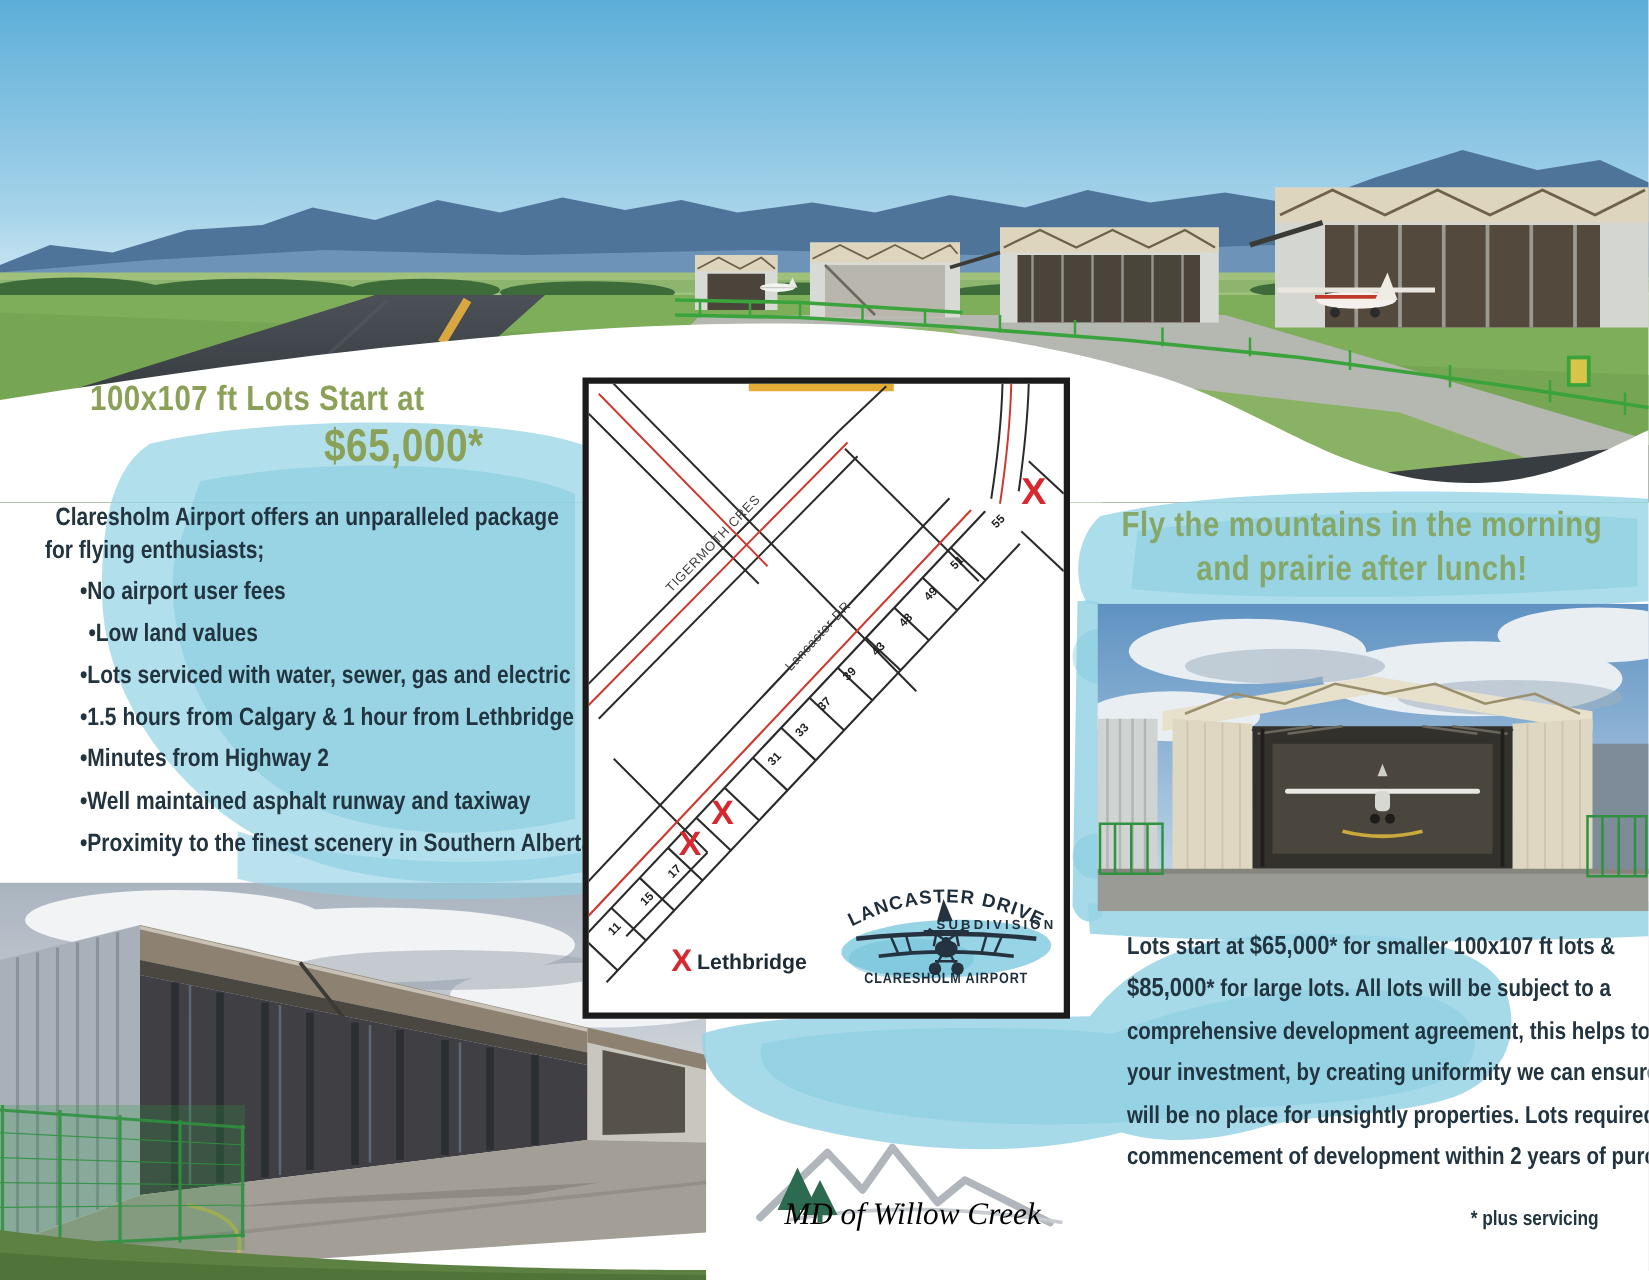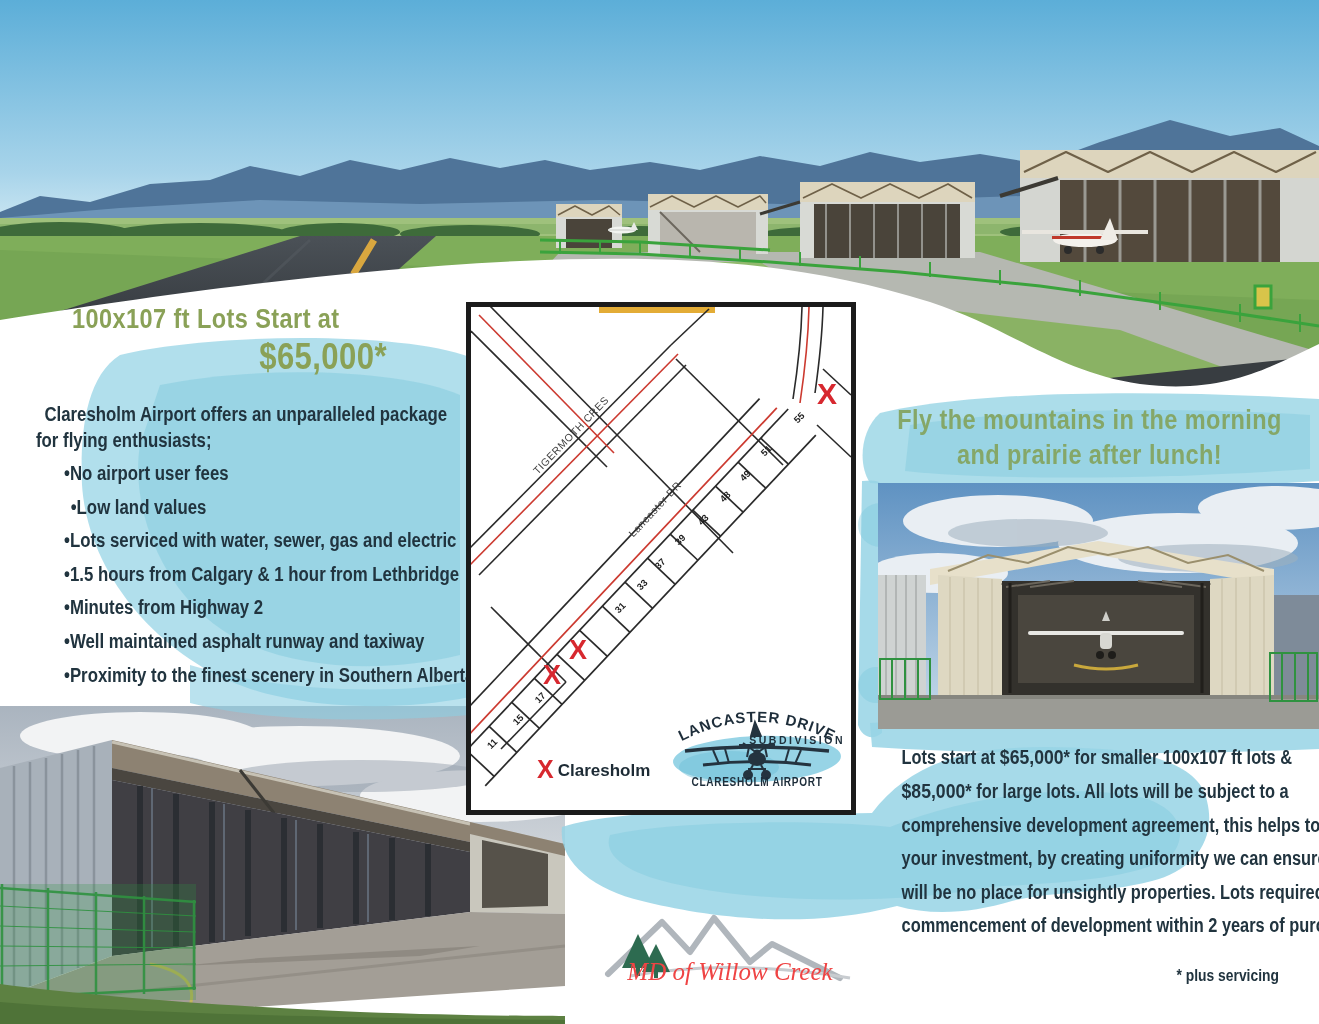--- a/index.html
+++ b/index.html
@@ -41,21 +41,21 @@
   #legend .lt{font-size:17px;font-weight:bold;color:#1d2b35;margin-left:4px;}
   
   #h1-right{left:860px;top:402px;width:459px;text-align:center;font-size:28px;line-height:35px;}
   #h2-right{left:860px;top:437px;width:459px;text-align:center;font-size:28px;line-height:35px;}
   #para{left:866px;top:740px;width:444px;text-align:center;font-size:19.5px;line-height:33.4px;
         color:#21343f;font-weight:bold;z-index:7;}
   #para .bold{font-weight:bold;font-size:21px;}
   #para div{white-space:nowrap;}
   #footnote{right:40px;top:966px;font-size:16.5px;font-weight:bold;color:#21343f;z-index:7;}
   #willow-text{left:600px;top:958px;width:260px;text-align:center;z-index:7;
-               font-family:"Liberation Serif",serif;font-style:italic;font-size:25px;color:#ef4444;}
+               font-family:"Liberation Serif",serif;font-style:italic;font-size:25px;color:#000000;}
   .z1{z-index:1}.z2{z-index:2}.z7{z-index:7}
 </style>
 </head>
 <body>
 
 <div id="flyer">
 
   <svg class="abs" style="left:0;top:0" width="1319" height="402" viewBox="0 0 1319 402">
     <defs>
       <linearGradient id="sky" x1="0" y1="0" x2="0" y2="1">
@@ -498,21 +498,21 @@
           <circle cx="97" cy="80" r="5" fill="#24333f"></circle>
         <line x1="79" y1="74" x2="97" y2="74" stroke="#24333f" stroke-width="2"></line>
         <line x1="84" y1="70" x2="79" y2="79" stroke="#24333f" stroke-width="2"></line>
         <line x1="92" y1="70" x2="97" y2="79" stroke="#24333f" stroke-width="2"></line>
       </svg>
       <div class="sub">SUBDIVISION</div>
       <div class="air cxc nowrap">CLARESHOLM AIRPORT</div>
     </div>
 
     <div id="legend">
-      <span class="lx">X</span><span class="lt">Claresholm</span>
+      <span class="lx">X</span><span class="lt">Lethbridge</span>
     </div>
   </div>
 
   <div class="abs cxc" id="para">
     <div><span>Lots start at </span><span class="bold">$65,000</span><span>* for smaller 100x107 ft lots &amp;</span></div>
     <div><span class="bold">$85,000</span><span>* for large lots. All lots will be subject to a</span></div>
     <div>comprehensive development agreement, this helps to protect</div>
     <div>your investment, by creating uniformity we can ensure there</div>
     <div>will be no place for unsightly properties. Lots required</div>
     <div>commencement of development within 2 years of purchase.</div>

